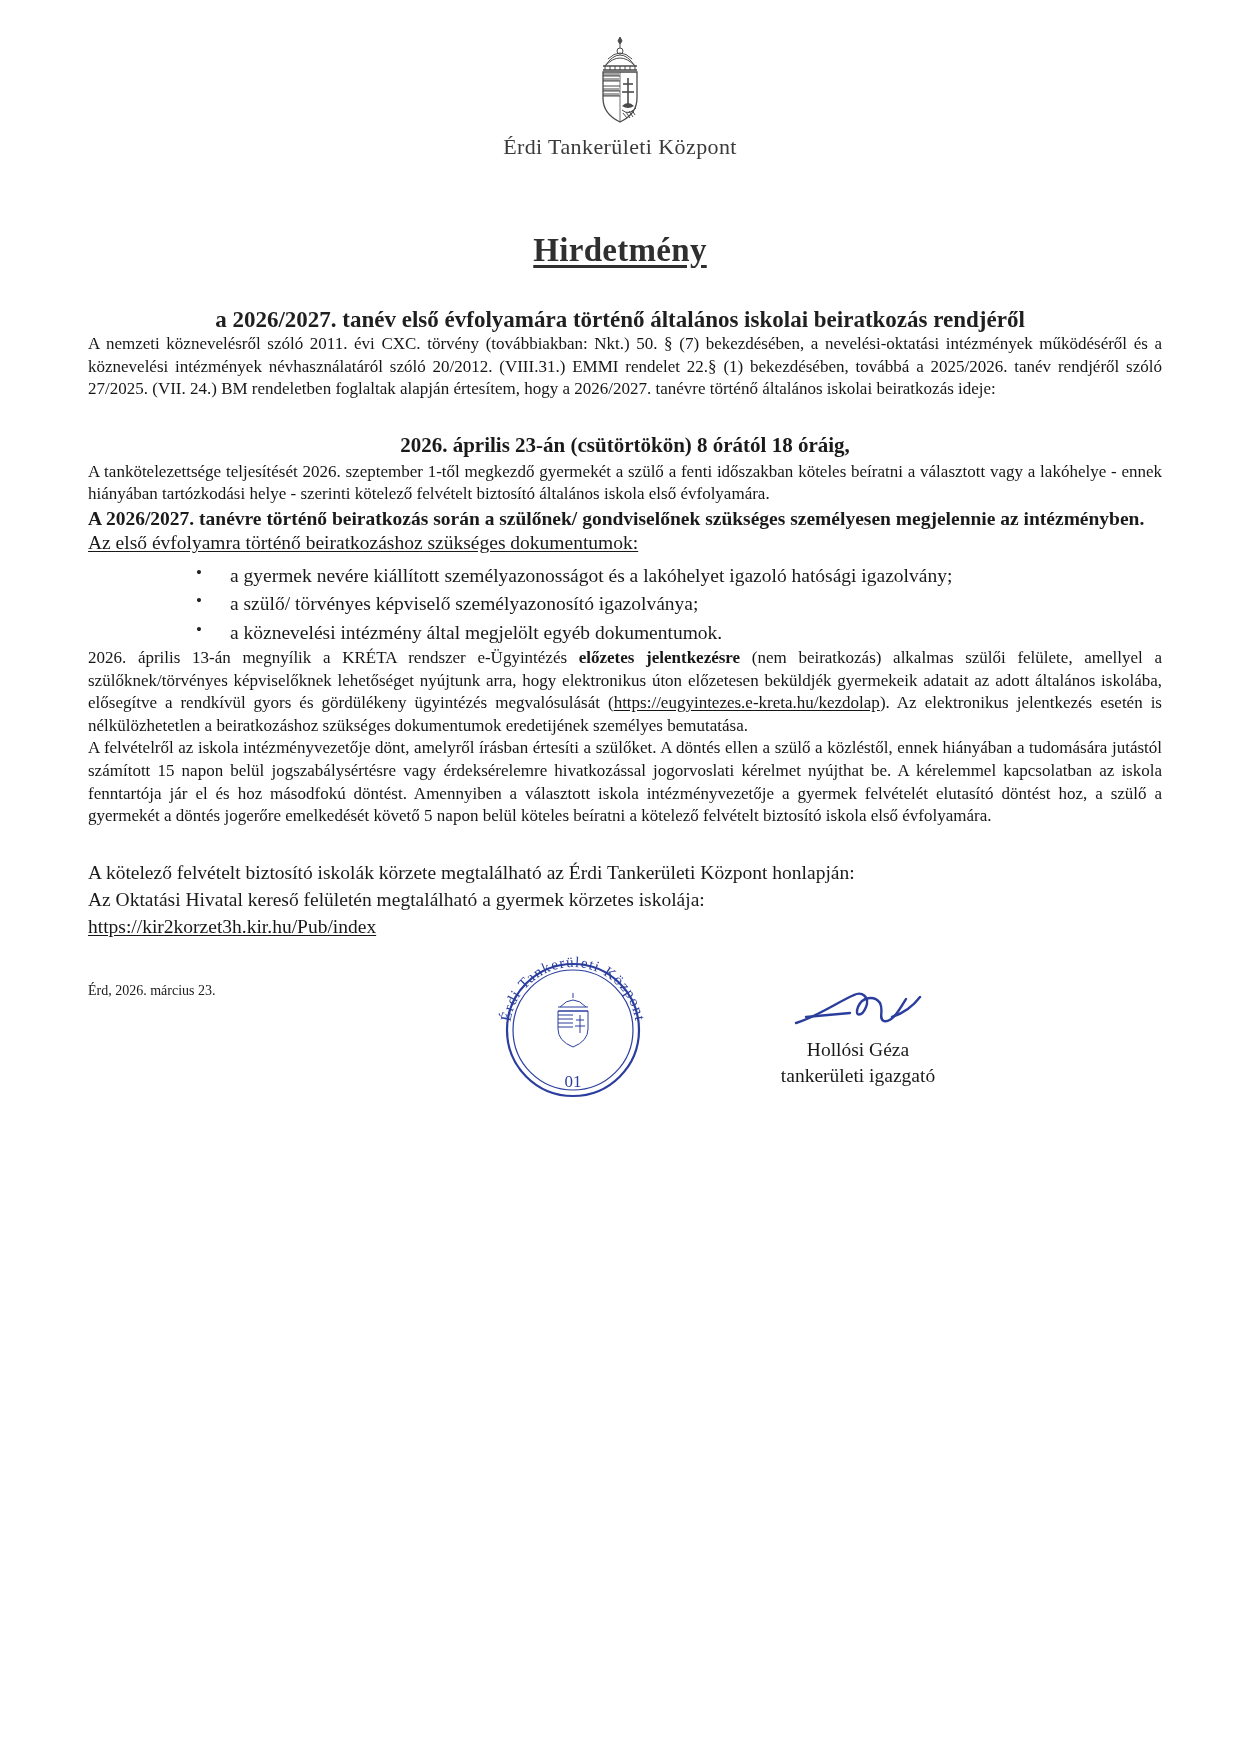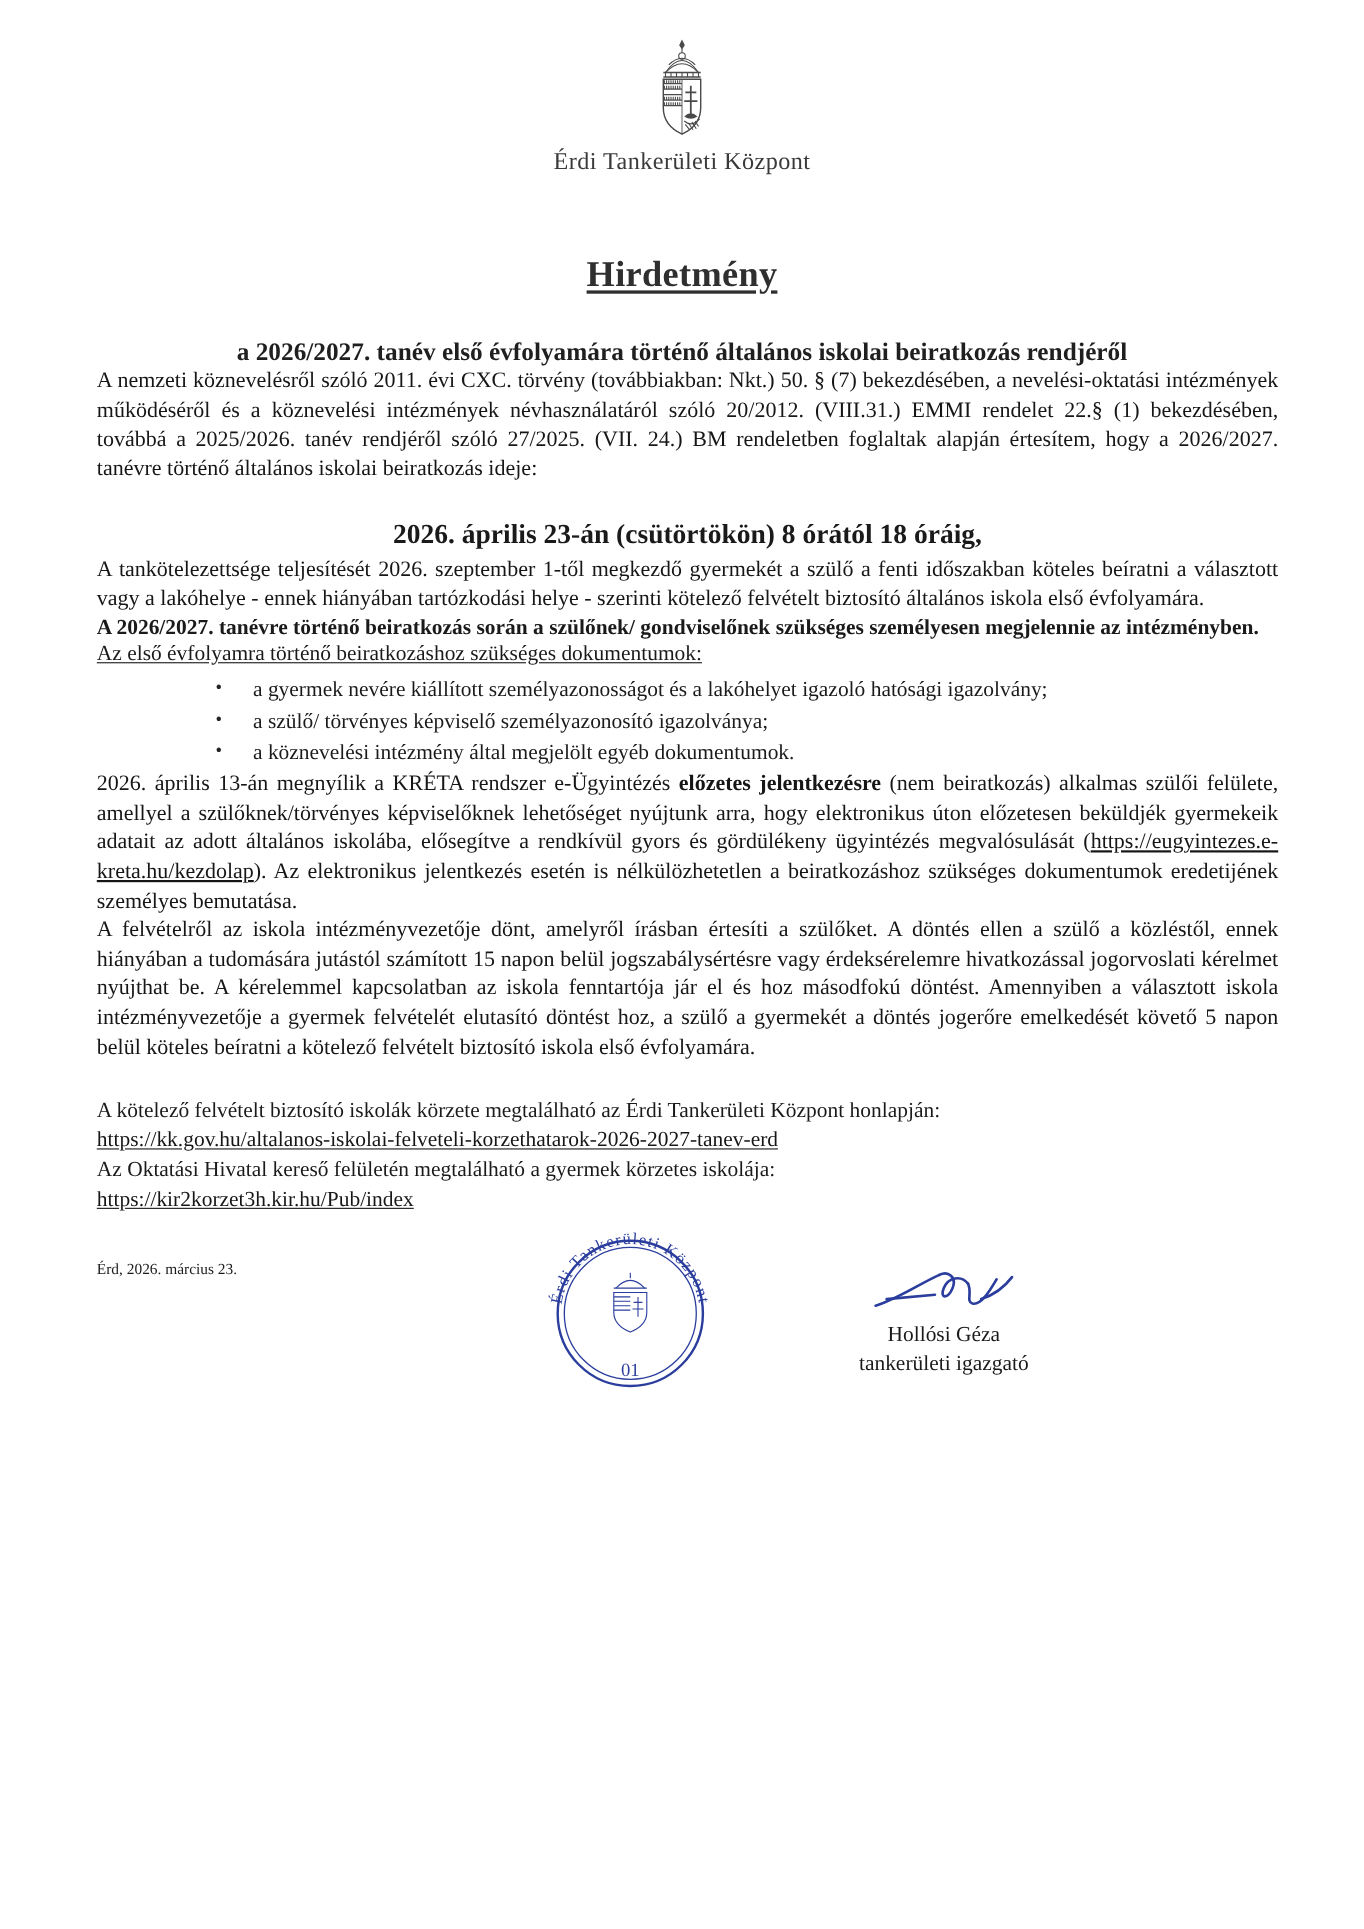--- a/index.html
+++ b/index.html
@@ -58,32 +58,32 @@
     color: #1f1f1f;
     padding: 0 70px;
   }
 
   
   .body-wrap {
     padding: 0 78px 0 88px;
   }
   p.para {
     text-align: justify;
-    font-size: 20px;
+    font-size: 17px;
     line-height: 1.33;
     margin: 0;
     color: #161616;
     font-family: Liberation Serif, serif;
   }
   .gap-lg { margin-top: 46px; }
   .gap-md { margin-top: 30px; }
 
   .dates {
     text-align: center;
-    font-size: 25px;
+    font-size: 21px;
     font-weight: bold;
     line-height: 1.42;
     margin-top: 30px;
   }
 
   .bold-para {
     font-weight: bold;
     text-align: left;
     font-size: 19.5px;
     line-height: 1.35;
@@ -235,21 +235,20 @@
       <li>a szülő/ törvényes képviselő személyazonosító igazolványa;</li>
       <li>a köznevelési intézmény által megjelölt egyéb dokumentumok.</li>
     </ul>
 
     <p class="para gap-md"><span>2026. április 13-án megnyílik a KRÉTA rendszer e-Ügyintézés </span><b>előzetes jelentkezésre</b><span> (nem beiratkozás) alkalmas szülői felülete, amellyel a szülőknek/törvényes képviselőknek lehetőséget nyújtunk arra, hogy elektronikus úton előzetesen beküldjék gyermekeik adatait az adott általános iskolába, elősegítve a rendkívül gyors és gördülékeny ügyintézés megvalósulását (</span><a class="u-link" href="#">https://eugyintezes.e-kreta.hu/kezdolap</a><span>). Az elektronikus jelentkezés esetén is nélkülözhetetlen a beiratkozáshoz szükséges dokumentumok eredetijének személyes bemutatása.</span></p>
 
     <p class="para gap-md">A felvételről az iskola intézményvezetője dönt, amelyről írásban értesíti a szülőket. A döntés ellen a szülő a közléstől, ennek hiányában a tudomására jutástól számított 15 napon belül jogszabálysértésre vagy érdeksérelemre hivatkozással jogorvoslati kérelmet nyújthat be. A kérelemmel kapcsolatban az iskola fenntartója jár el és hoz másodfokú döntést. Amennyiben a választott iskola intézményvezetője a gyermek felvételét elutasító döntést hoz, a szülő a gyermekét a döntés jogerőre emelkedését követő 5 napon belül köteles beíratni a kötelező felvételt biztosító iskola első évfolyamára.</p>
 
     <div class="links-block">
       <div>A kötelező felvételt biztosító iskolák körzete megtalálható az Érdi Tankerületi Központ honlapján:</div>
-      <a class="lnk" href="#">https://kk.gov.hu/altalanos-iskolai-felveteli-korzethatarok-2026-2027-tanev-erd</a>
       <div>Az Oktatási Hivatal kereső felületén megtalálható a gyermek körzetes iskolája:</div>
       <a class="lnk" href="#">https://kir2korzet3h.kir.hu/Pub/index</a>
     </div>
 
     <div class="sign-zone">
 
       <div class="place-date">Érd, 2026. március 23.</div>
 
       <div class="stamp">
         <svg viewBox="0 0 170 170" width="170" height="170" aria-hidden="true">

